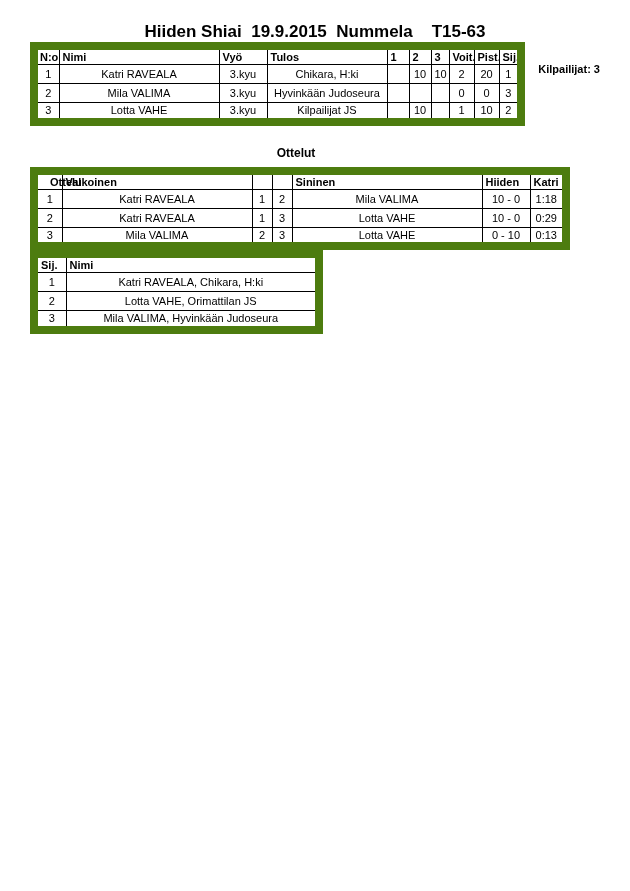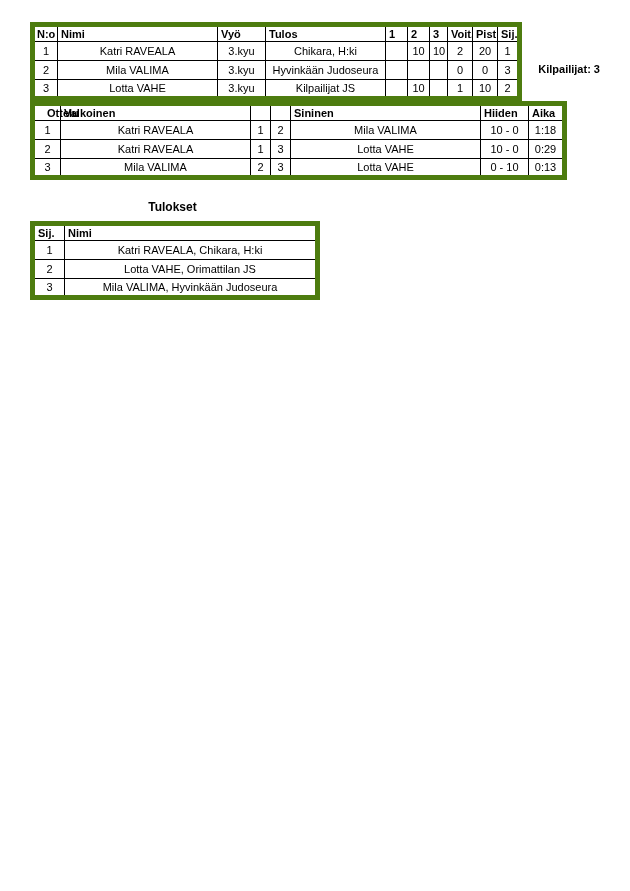--- a/index.html
+++ b/index.html
@@ -31,21 +31,21 @@
     text-align: center;
     margin: 18px 0 7px 0;
   }
   .h-competitors { width: 487px; }
   .h-matches    { width: 532px; margin-top: 20px; }
   .h-results    { width: 285px; margin-top: 20px; }
 
   table {
     border-collapse: collapse;
     table-layout: fixed;
-    border: 5px solid #4d7c0f;
+    border: 8px solid #4d7c0f;
     font-size: 11px;
   }
   th, td {
     border: 1px solid #000;
     padding: 1px 3px;
     overflow: hidden;
     white-space: nowrap;
     vertical-align: middle;
   }
   thead th { height: 16px; font-weight: bold; text-align: left; }
@@ -64,20 +64,21 @@
     padding-left: 12px;
     overflow: visible;
     white-space: nowrap;
   }
 </style>
 </head>
 <body>
 
 <div class="page">
 
+  <div class="title">Hiiden Shiai  19.9.2015  Nummela    T15-63</div>
   <div class="count">Kilpailijat: 3</div>
 
   <table class="t-competitors">
     <colgroup>
       <col style="width:25px">
         <col style="width:160px">
         <col style="width:48px">
         <col style="width:120px">
       <col style="width:22px">
         <col style="width:22px">
@@ -133,39 +134,40 @@
         <td class="ac"></td>
         <td class="ac">10</td>
         <td class="ac"></td>
         <td class="ac">1</td>
         <td class="ac">10</td>
         <td class="ac">2</td>
       </tr>
     </tbody>
   </table>
 
+  <div class="section-heading h-matches">Ottelut</div>
   <table class="t-matches">
     <colgroup>
       <col style="width:28px">
         <col style="width:190px">
         <col style="width:20px">
         <col style="width:20px">
       <col style="width:190px">
         <col style="width:48px">
         <col style="width:36px">
     </colgroup>
     <thead>
       <tr>
         <th class="hdr-ottelu">Ottelu</th>
         <th>Valkoinen</th>
         <th></th>
         <th></th>
         <th>Sininen</th>
         <th>Hiiden</th>
-        <th>Aika</th>
+        <th>Katri</th>
       </tr>
     </thead>
     <tbody>
       <tr>
         <td class="ac">1</td>
         <td class="al">Katri RAVEALA</td>
         <td class="ac">1</td>
         <td class="ac">2</td>
         <td class="al">Mila VALIMA</td>
         <td class="ac">10 - 0</td>
@@ -185,21 +187,20 @@
         <td class="al">Mila VALIMA</td>
         <td class="ac">2</td>
         <td class="ac">3</td>
         <td class="al">Lotta VAHE</td>
         <td class="ac">0 - 10</td>
         <td class="ac">0:13</td>
       </tr>
     </tbody>
   </table>
 
-  <div class="section-heading h-results">Tulokset</div>
   <table class="t-results">
     <colgroup>
       <col style="width:32px">
         <col style="width:253px">
     </colgroup>
     <thead>
       <tr>
         <th>Sij.</th>
         <th>Nimi</th>
       </tr>

